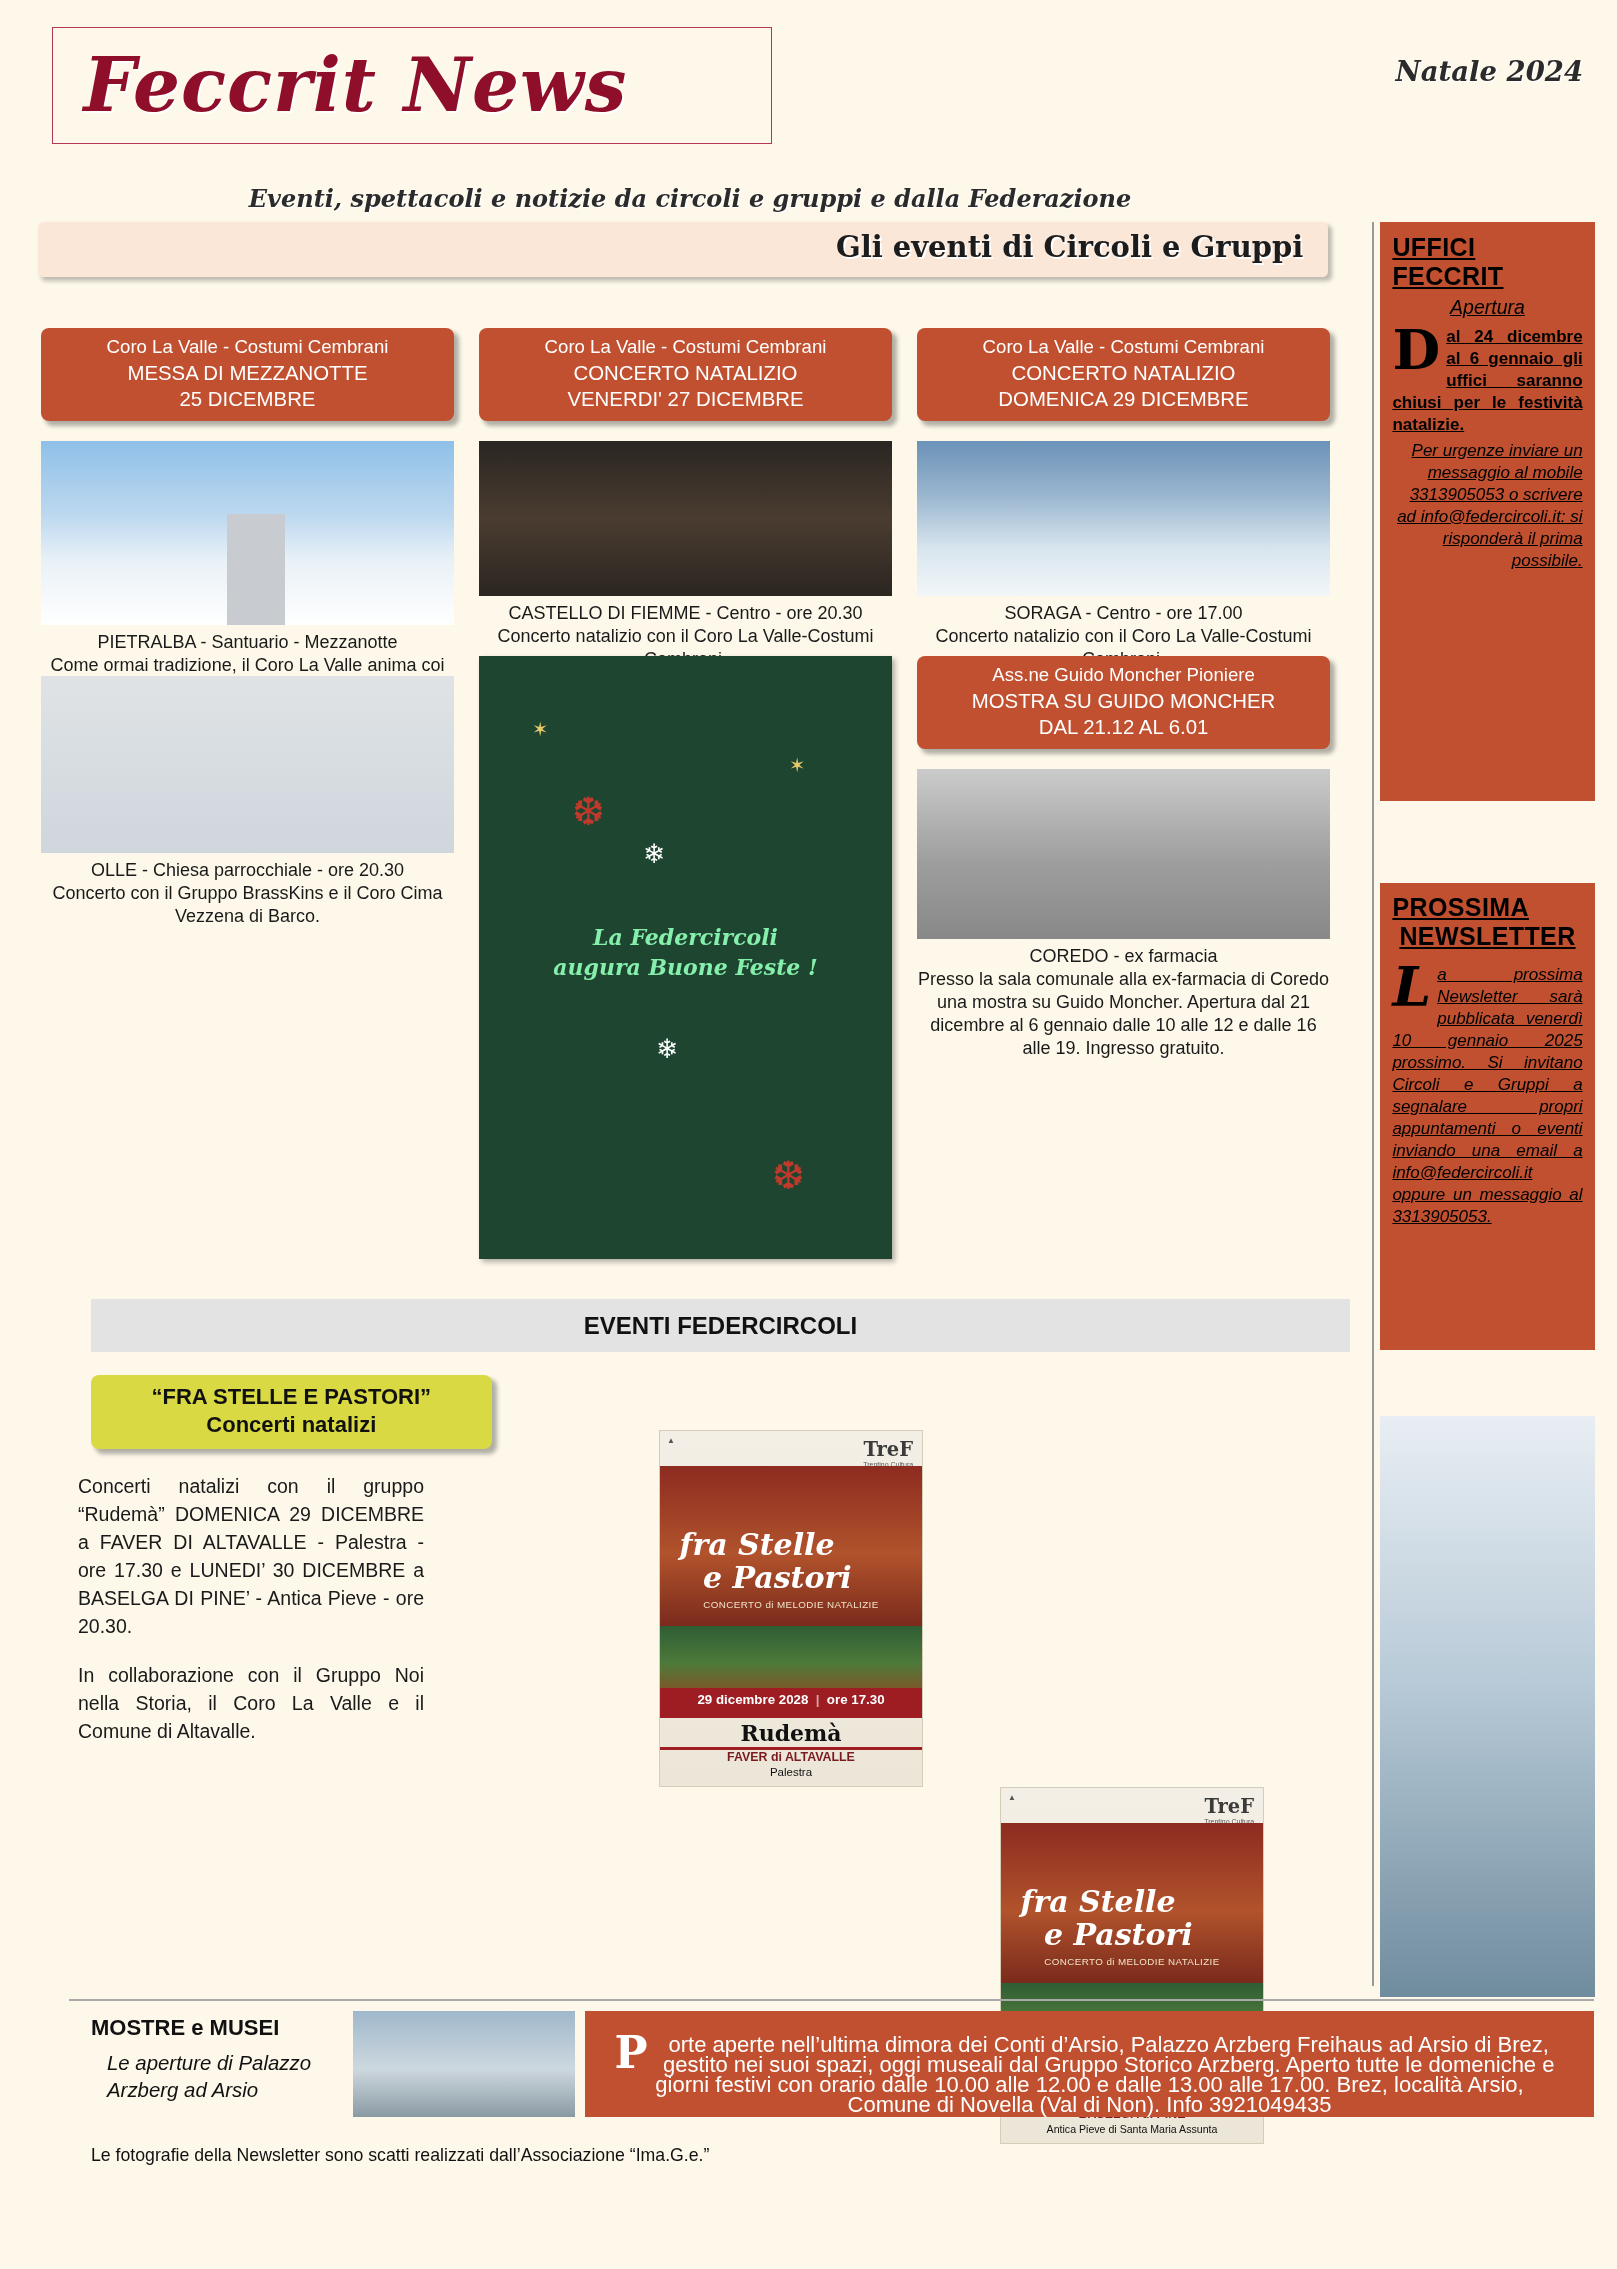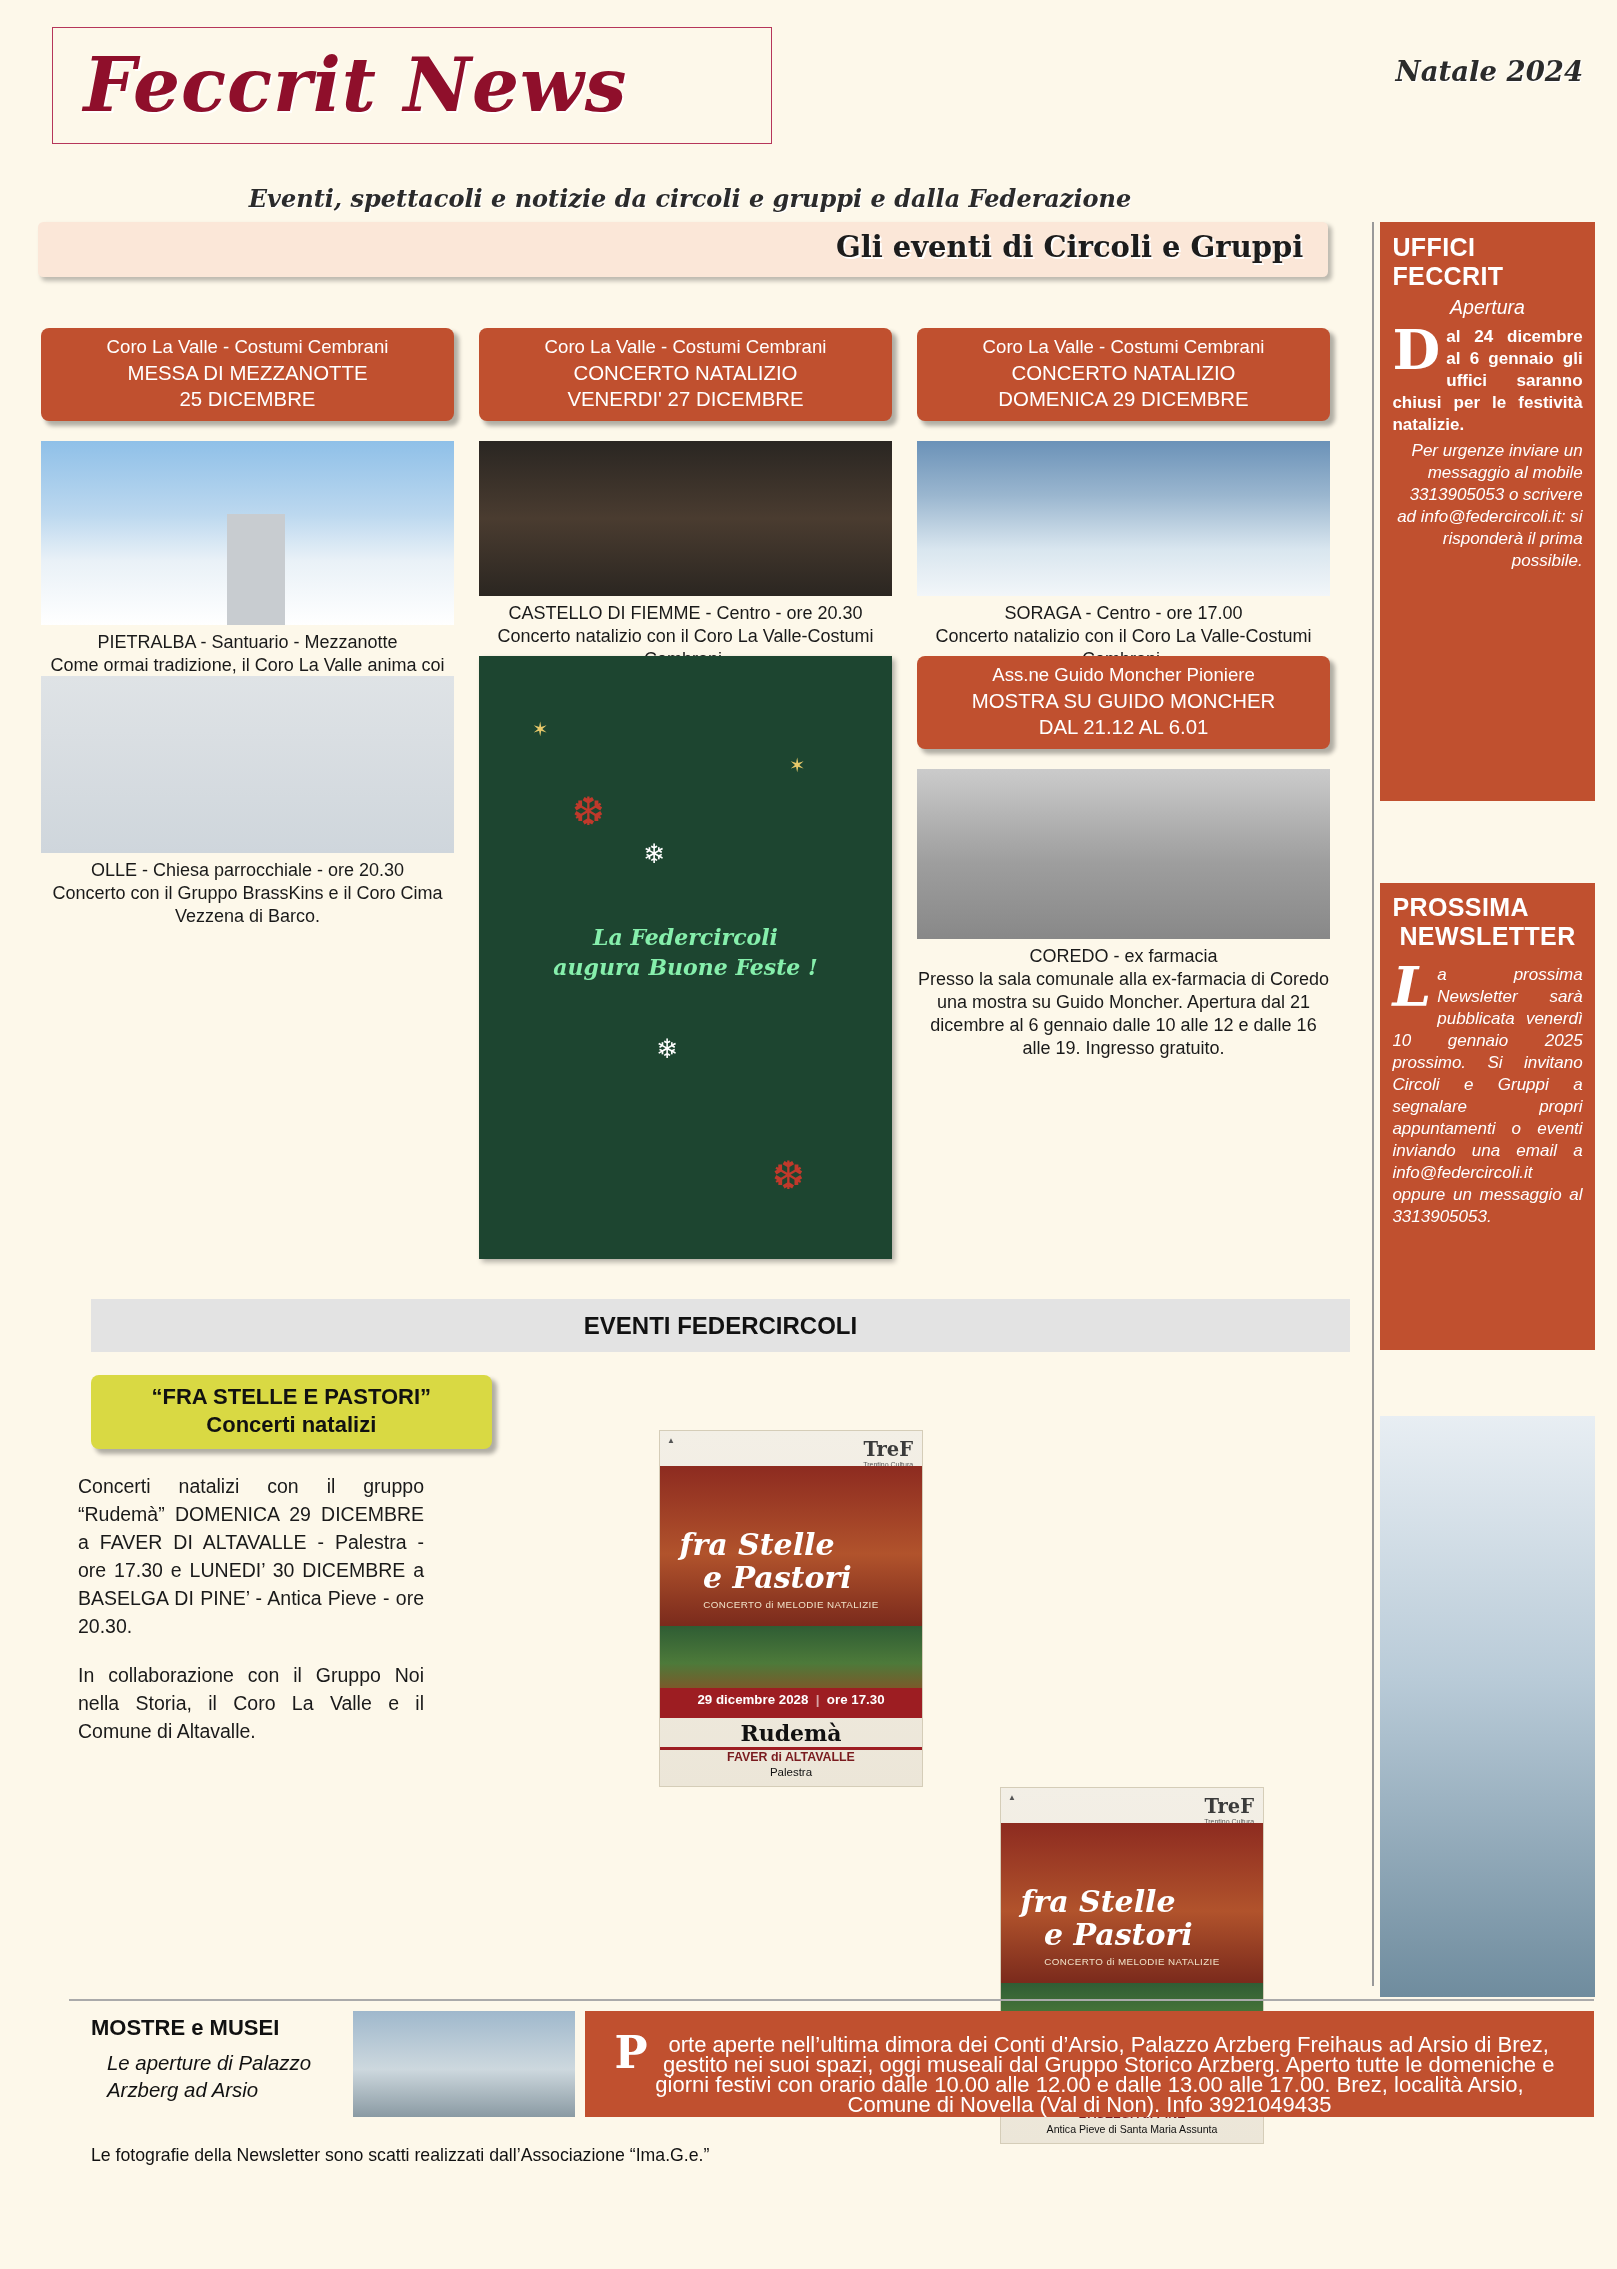--- a/index.html
+++ b/index.html
@@ -112,21 +112,21 @@
     font-size:22px; font-weight:bold; color:#111; line-height:27.5px;
   }
   .fedtext {
     position:absolute; left:53px; top:1250px; width:346px;
     font-size:19.5px; line-height:28px; text-align:justify;
   }
 
   .poster { position:absolute; top:1153px; width:262px; height:355px; }
 
   
-  .rbox { background:#c0502f; color:#ffffff; padding:10.6px 12.4px 14px 12.4px; }
+  .rbox { background:#c0502f; color:#000000; padding:10.6px 12.4px 14px 12.4px;text-decoration:underline; }
   .rbox h3 {
     margin:0 0 5.3px 0; font-size:25px; letter-spacing:0.4px;
     font-family:"Liberation Sans", sans-serif; font-weight:bold;
   }
   .rbox .sub { text-align:center; font-style:italic; font-size:19.5px; margin-bottom:7px; }
   .rbox p { margin:0; font-size:17px; line-height:22px; text-align:justify; }
   .rbox p.italic { font-style:italic; }
   .dropcap::first-letter {
     float:left; font-family:"DejaVu Serif", serif; font-weight:bold;
     font-size:55px; line-height:44px; padding:1.8px 6.2px 0 0;

